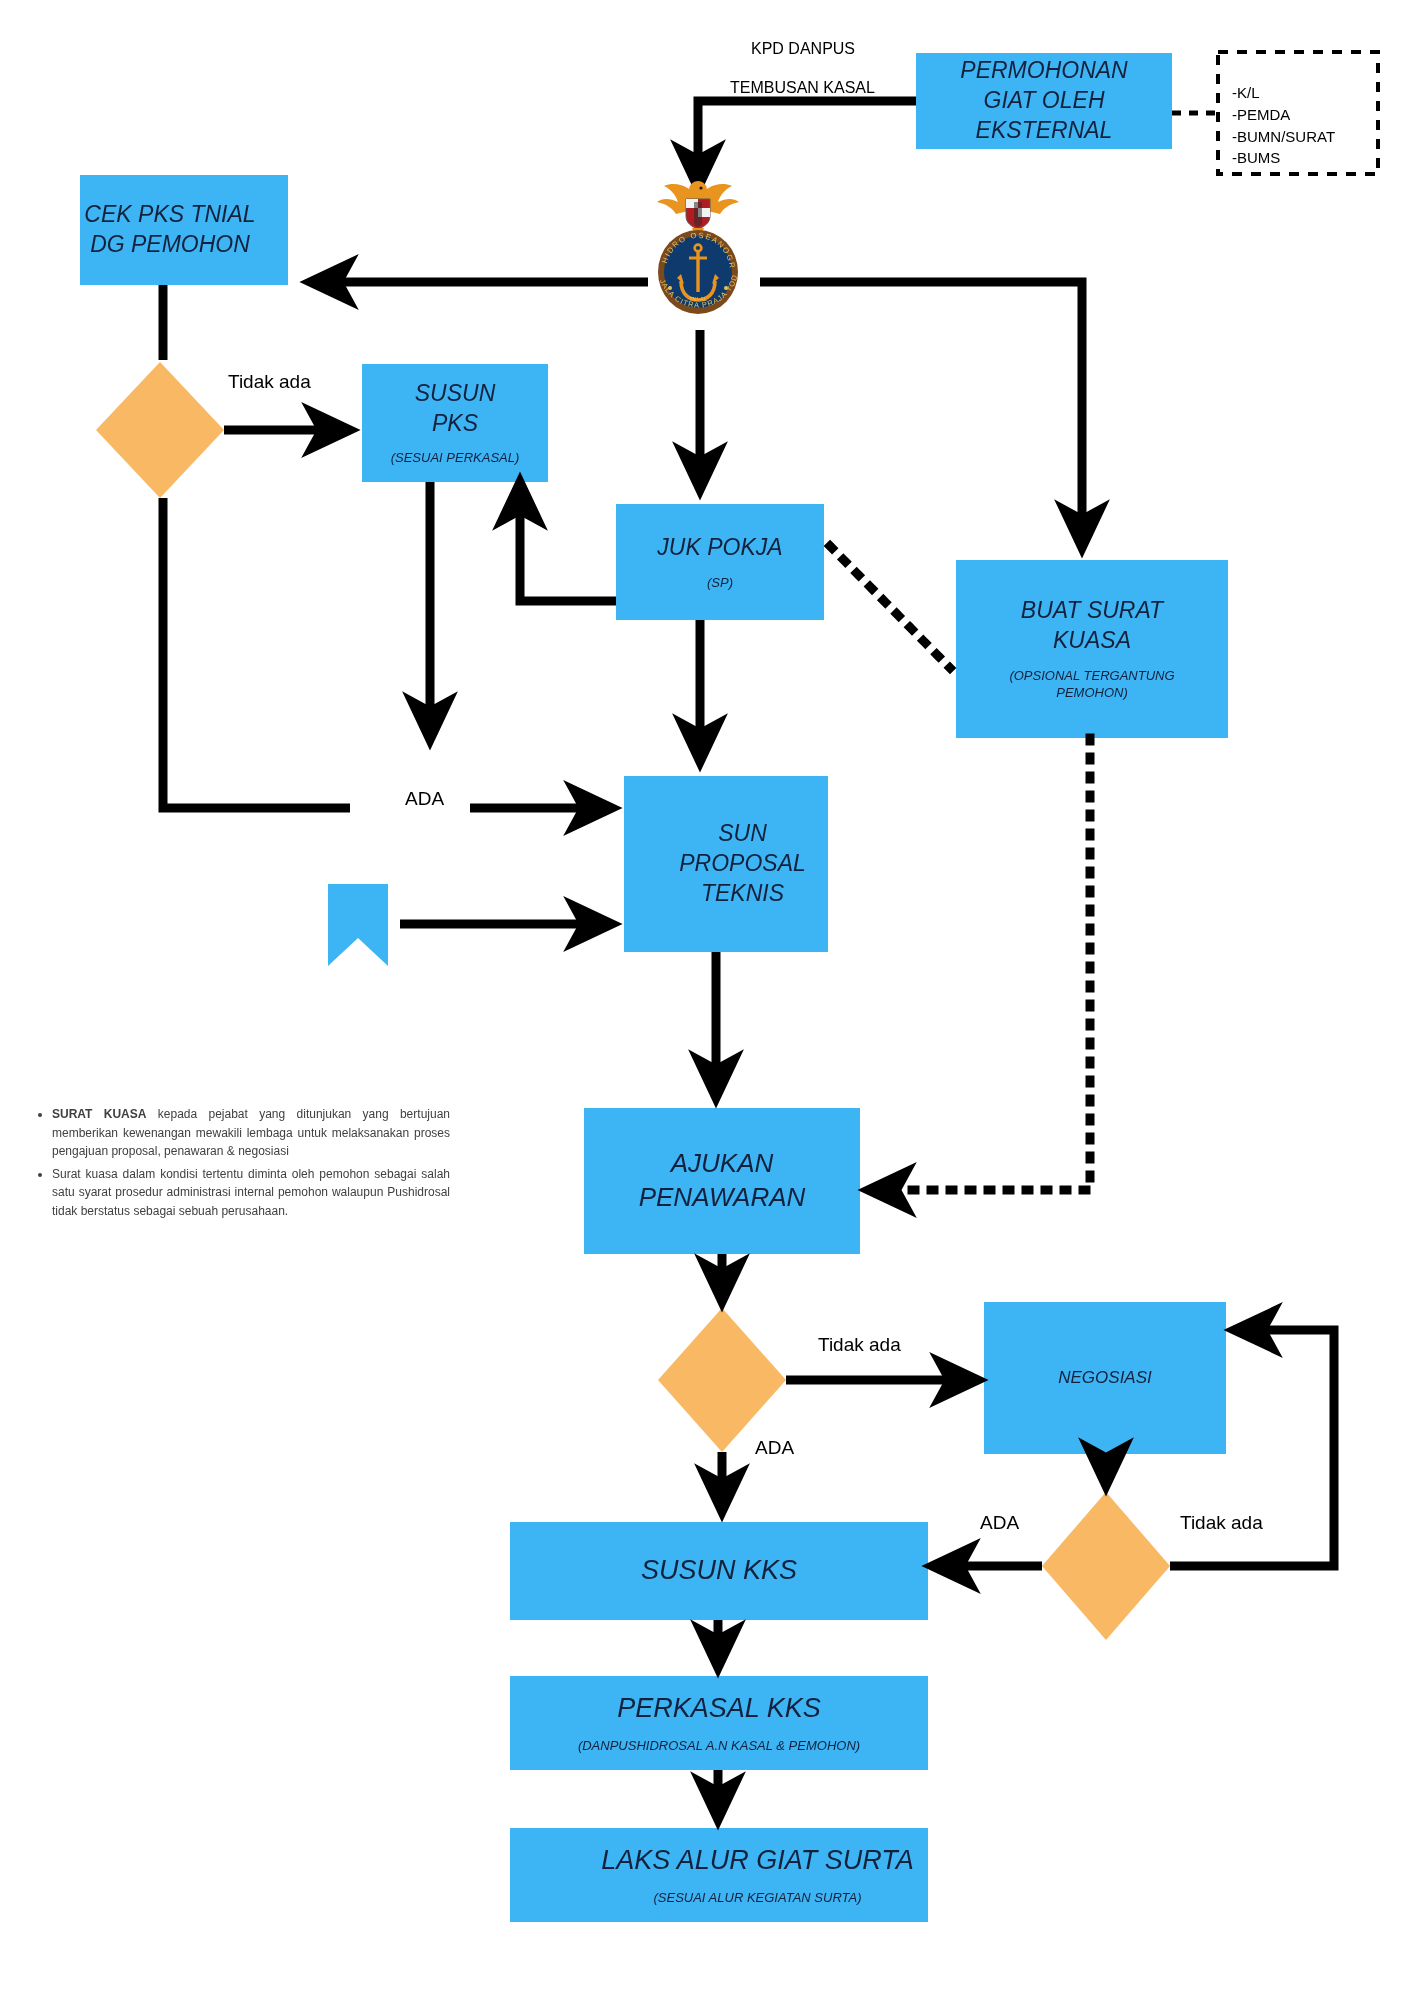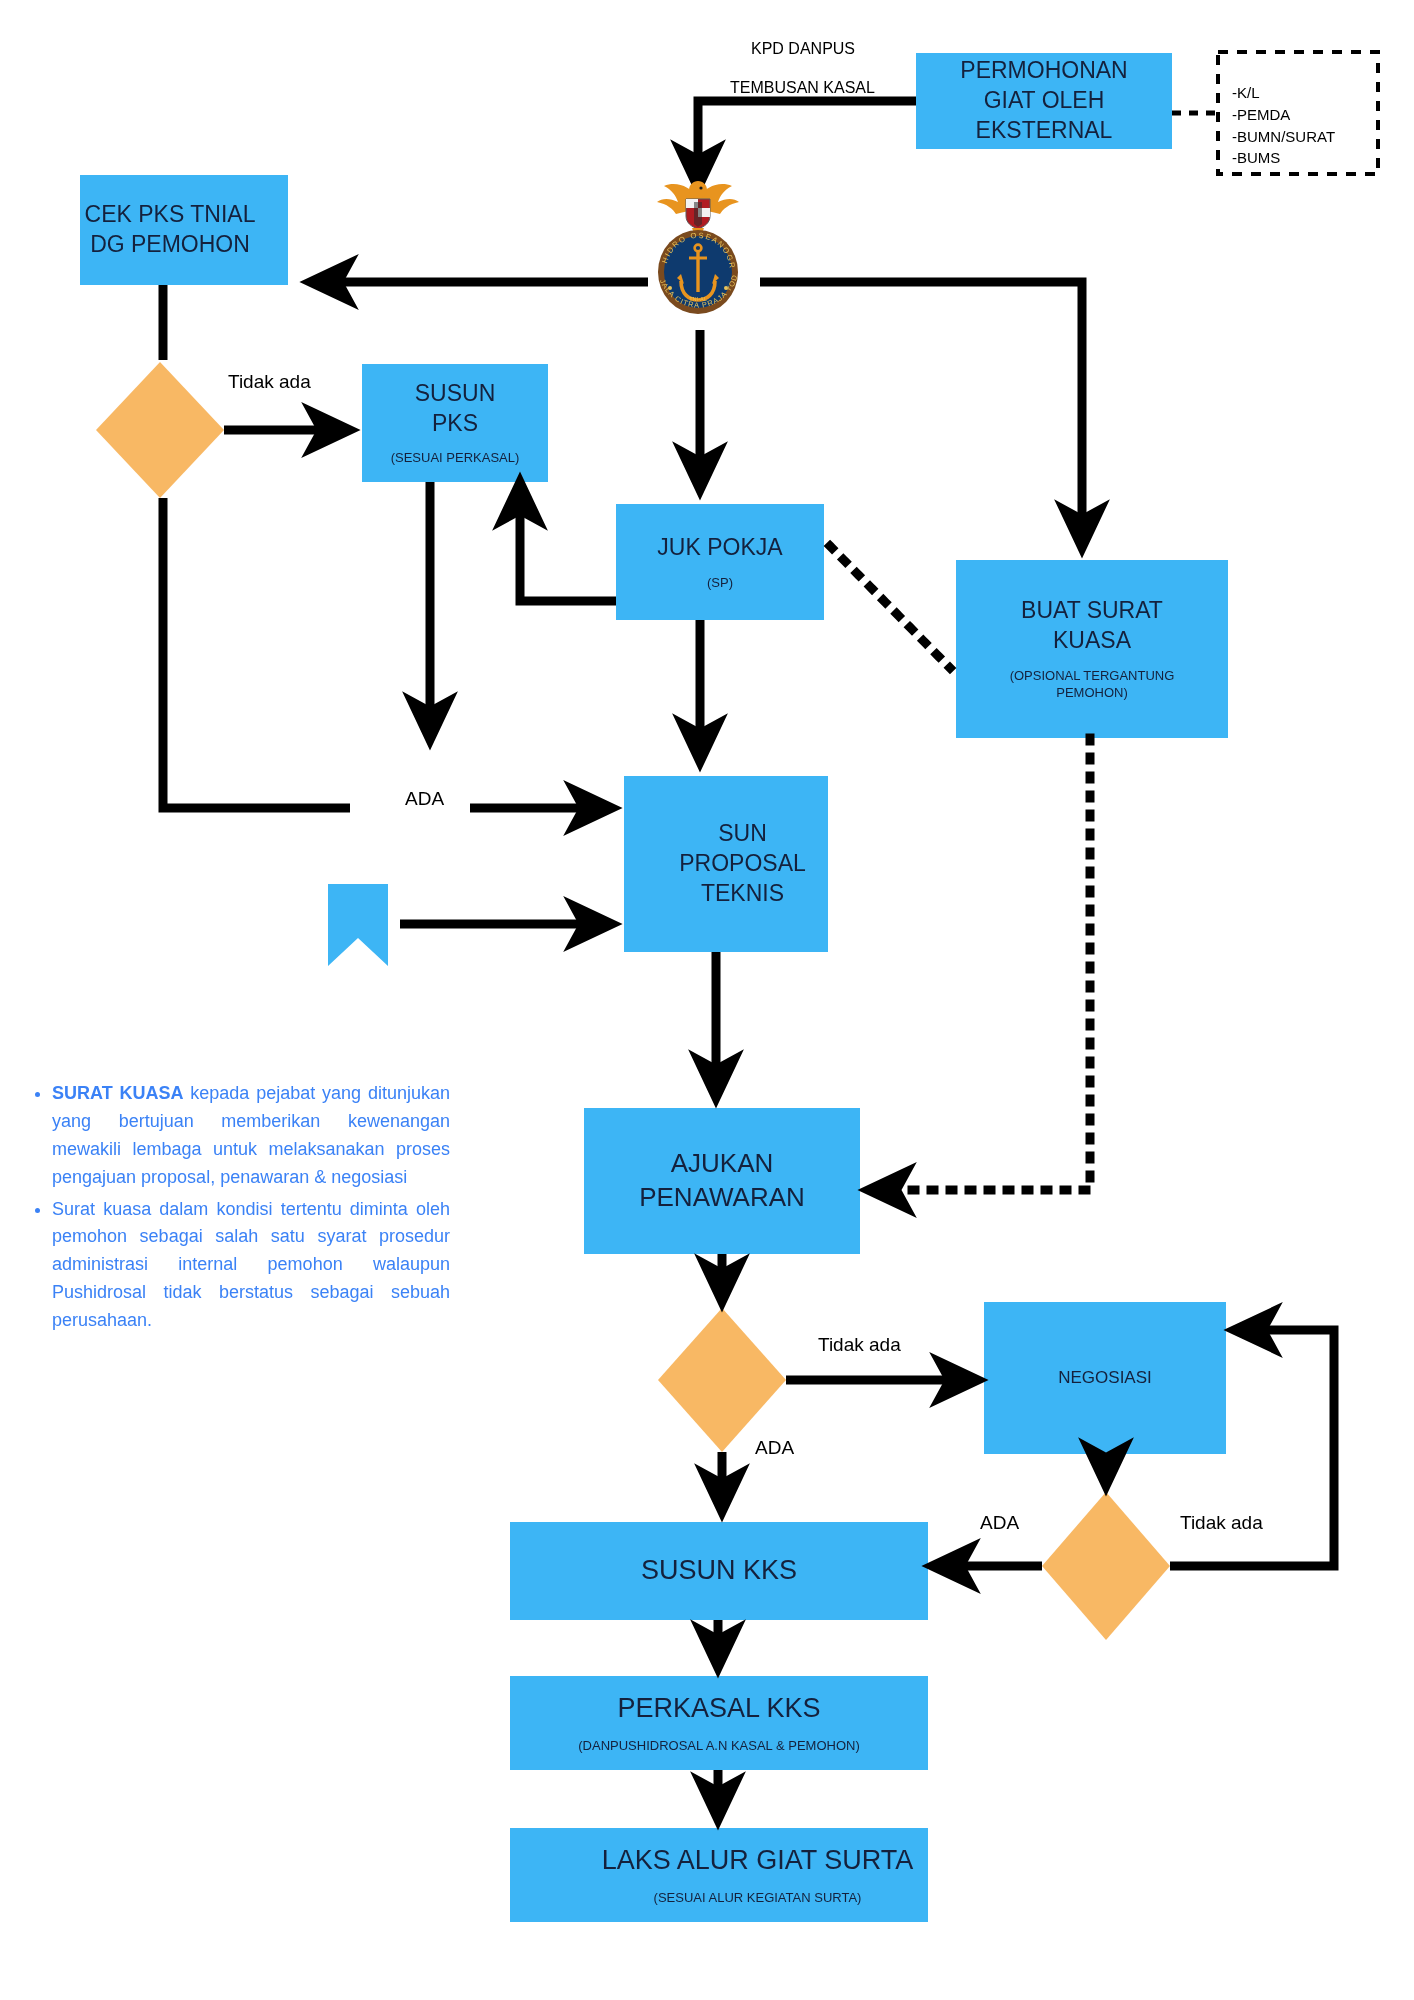--- a/index.html
+++ b/index.html
@@ -1,26 +1,26 @@
 <!DOCTYPE html>
 <html><head>
 <meta charset="utf-8">
 <style>
   html,body{margin:0;padding:0;background:#fff;}
   body{width:1414px;height:2000px;position:relative;font-family:"Liberation Sans",sans-serif;overflow:hidden;}
   #stage{position:absolute;left:0;top:0;width:1414px;height:2000px;}
   svg#flow{position:absolute;left:0;top:0;width:1414px;height:2000px;}
   .node-text{position:absolute;display:flex;flex-direction:column;align-items:center;justify-content:center;
-             color:#14213d;text-align:center;line-height:1.3;pointer-events:none;}
+             color:#14213d;text-align:center;line-height:1.3;pointer-events:none;font-style:italic;}
   .nt-main{font-size:23px;}
   .nt-sub{font-size:13px;margin-top:12px;}
   .edge-label{position:absolute;font-size:19px;color:#000;white-space:nowrap;}
   .small-cap{font-size:16px;}
   .listbox{position:absolute;font-size:15px;color:#000;line-height:1.45;}
-  .bullets{position:absolute;left:30px;top:1080px;width:420px;font-size:18px;color:#3b82f6;line-height:1.55;}
+  .bullets{position:absolute;left:30px;top:1105px;width:420px;font-size:12px;color:#404040;line-height:1.55;}
   .bullets ul{margin:0;padding-left:22px;}
   .bullets li{margin-bottom:4px;text-align:justify;}
   .bullets b{font-weight:bold;}
   .emblem{position:absolute;pointer-events:none;}
 </style>
 </head>
 <body>
 
 <div id="stage">
 

